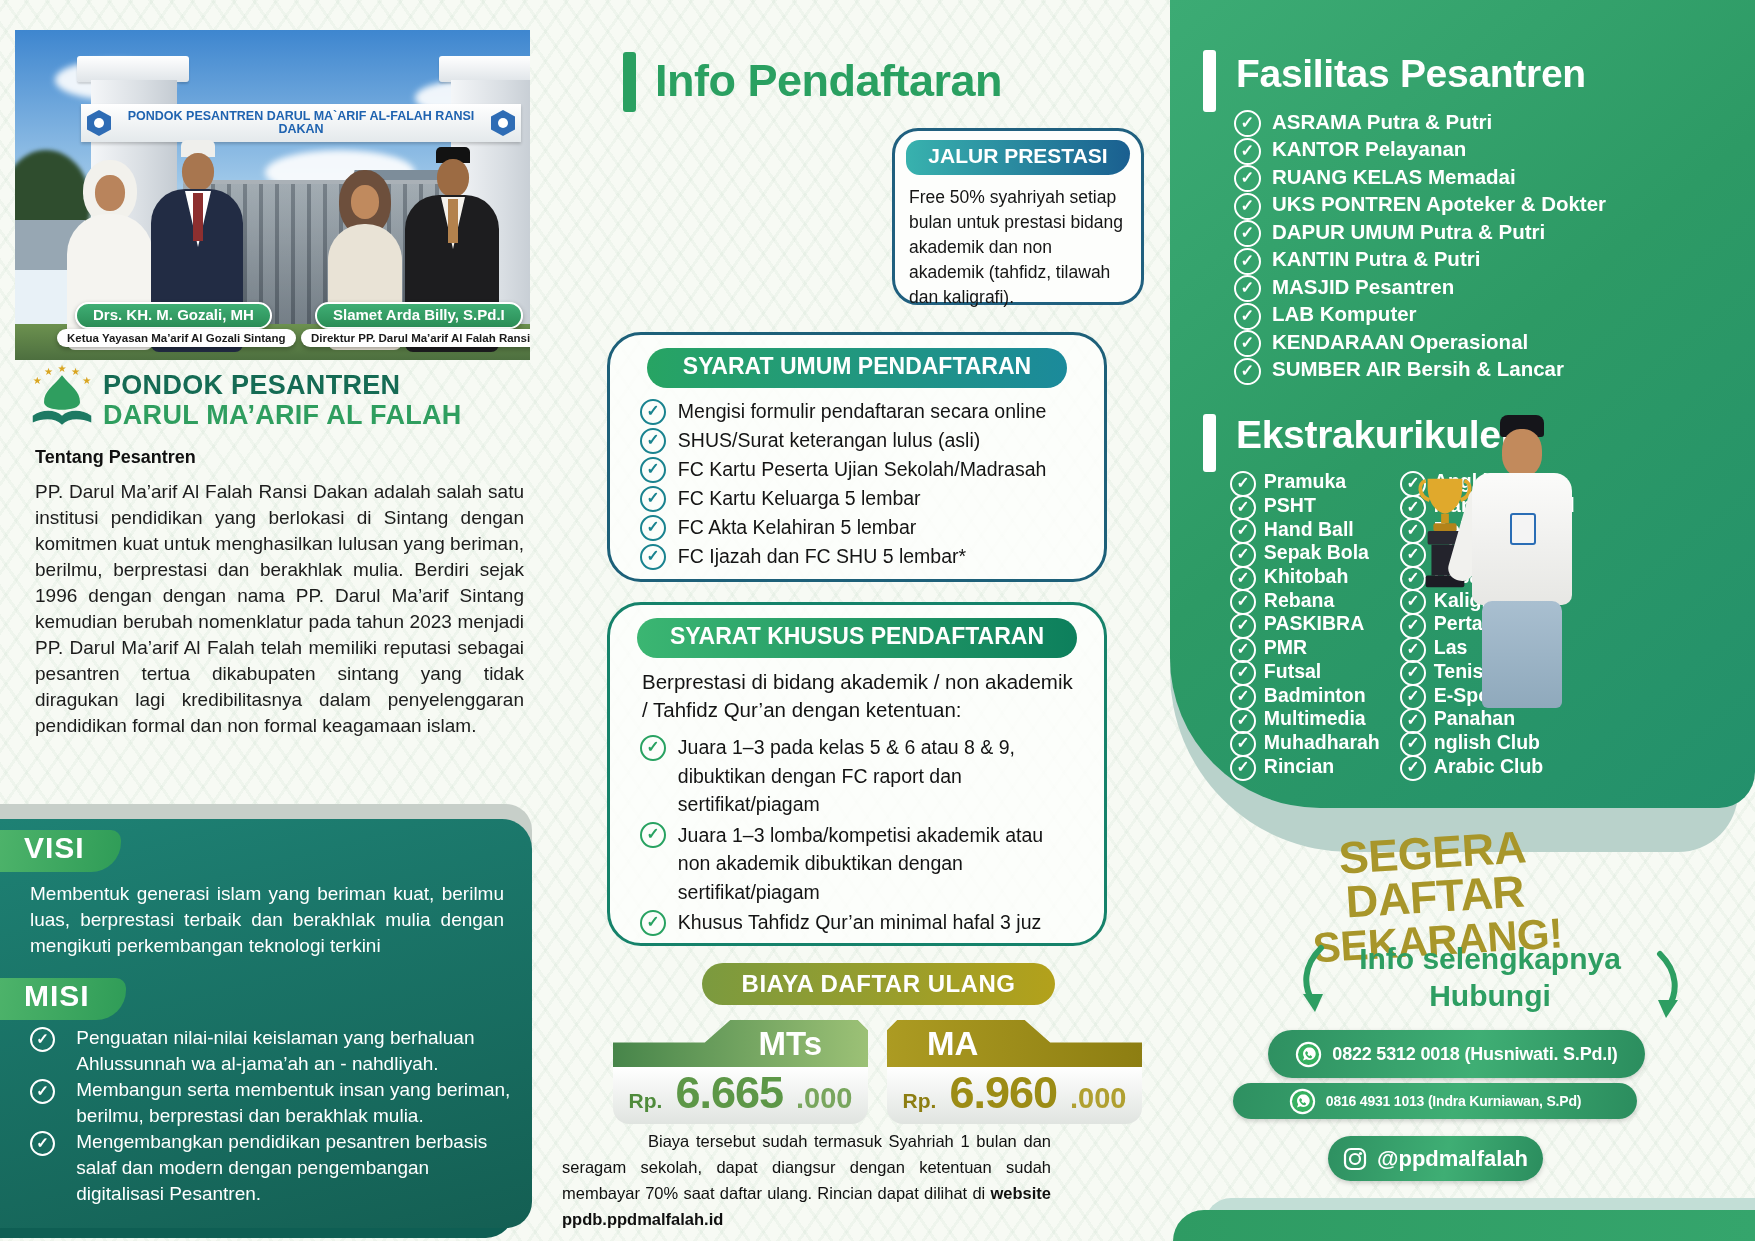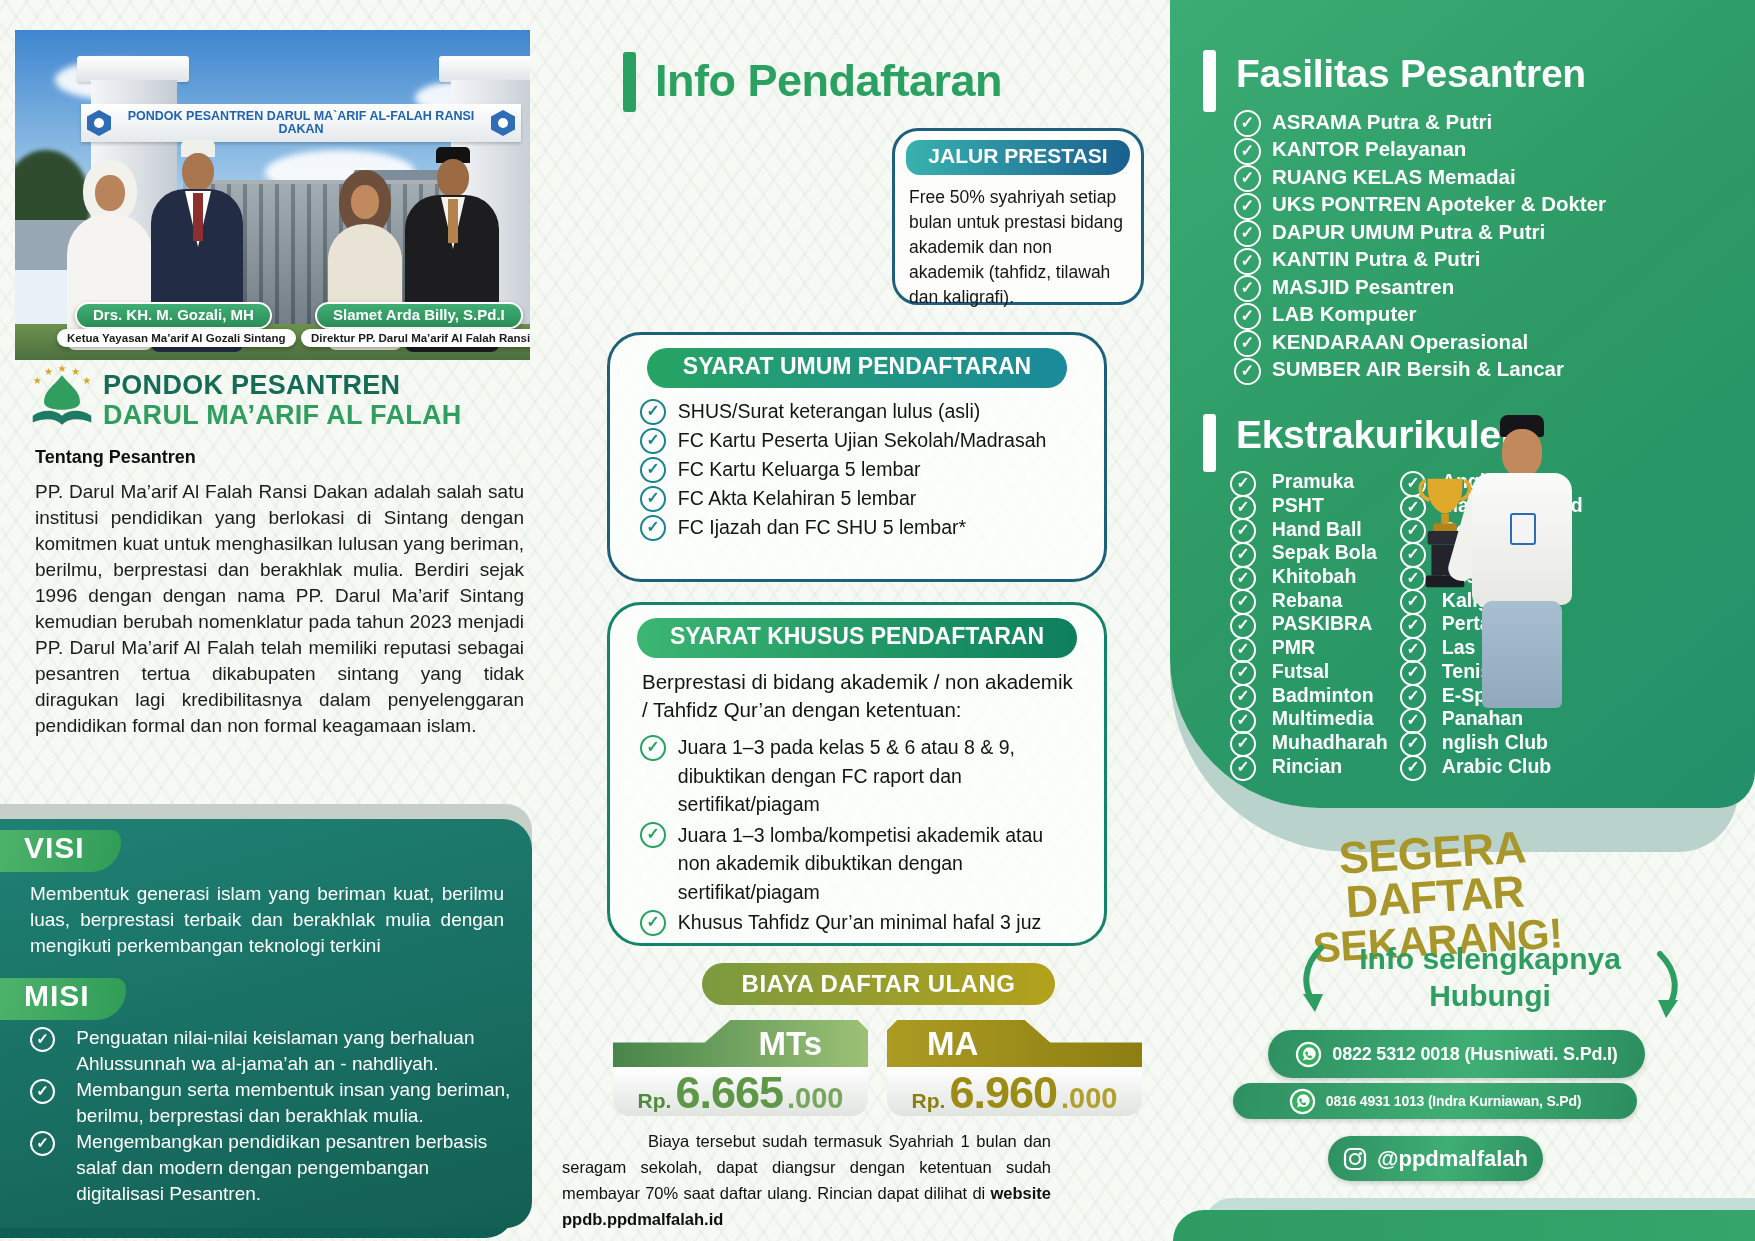--- a/index.html
+++ b/index.html
@@ -68,37 +68,37 @@
   .sk .chk{color:#28a261;}
   .sk-intro{margin:10px 22px 4px 32px;font-size:20.5px;line-height:28px;color:#141414;}
   .sk .srow{line-height:28.5px;margin-bottom:2px;}
   .biaya{left:702px;top:963px;width:353px;height:42px;border-radius:24px;background:linear-gradient(90deg,#7b9a3f,#b3a11b);color:#fff;font-weight:800;font-size:24px;display:flex;align-items:center;justify-content:center;letter-spacing:.5px;}
   .pgroup{position:absolute;width:255px;top:1020px;}
   .mts{left:613px;}
   .ma{left:887px;}
   .ptab{height:47px;color:#fff;font-weight:800;font-size:33px;display:flex;align-items:center;}
   .mts .ptab{background:linear-gradient(90deg,#47854a,#9cc176);clip-path:polygon(0 100%,0 48%,36% 48%,46% 0,96% 0,100% 22%,100% 100%);justify-content:flex-end;padding-right:46px;}
   .ma .ptab{background:linear-gradient(90deg,#ac9b22,#8d7e12);clip-path:polygon(0 22%,4% 0,54% 0,64% 48%,100% 48%,100% 100%,0 100%);justify-content:flex-start;padding-left:40px;}
-  .pbox{height:49px;background:linear-gradient(#ffffff,#e0e4e0);border-radius:0 0 16px 16px;display:flex;align-items:baseline;justify-content:center;gap:4px;padding-top:3px;box-sizing:border-box;}
+  .pbox{height:57px;background:linear-gradient(#ffffff,#e0e4e0);border-radius:0 0 16px 16px;display:flex;align-items:baseline;justify-content:center;gap:13px;padding-top:3px;box-sizing:border-box;}
   .rp{font-weight:800;font-size:21px;}
   .pmain{font-weight:800;font-size:45px;letter-spacing:-1px;line-height:45px;}
   .psuf{font-weight:800;font-size:29px;}
   .mts .rp{color:#4f8b3b}.mts .pmain{color:#5d9747}.mts .psuf{color:#79a65e}
   .ma .rp{color:#8d7e12}.ma .pmain{color:#9c8c15}.ma .psuf{color:#b0a030}
   .foot{left:562px;top:1128px;width:489px;font-size:16.5px;line-height:26px;text-align:justify;color:#101010;text-indent:86px;}
   .foot b{font-weight:800;}
   
   .panel-shadow{left:1170px;top:0;width:568px;height:852px;background:#b9d2cb;border-radius:0 0 60px 180px;}
   .panel{left:1170px;top:0;width:585px;height:808px;background:linear-gradient(140deg,#3cab74 0%,#2d9a65 48%,#23906c 100%);border-radius:0 0 36px 150px;}
   .pbar{position:absolute;width:13px;background:#fff;border-radius:3px;}
   .ptitle{position:absolute;color:#fff;font-weight:800;font-size:39px;letter-spacing:-.3px;}
   .flist{position:absolute;left:64px;top:108px;}
   .frow{display:flex;align-items:center;gap:11px;height:27.5px;color:#fff;font-weight:800;font-size:20.5px;}
   .ecol{position:absolute;top:470px;}
-  .erow{display:flex;align-items:center;gap:16px;height:23.7px;color:#fff;font-weight:800;font-size:19.5px;white-space:nowrap;}
+  .erow{display:flex;align-items:center;gap:8px;height:23.7px;color:#fff;font-weight:800;font-size:19.5px;white-space:nowrap;}
   
   .student{position:absolute;left:272px;top:415px;width:145px;height:293px;}
   .st-cap{position:absolute;left:58px;top:0;width:44px;height:22px;background:#15151a;border-radius:8px 8px 3px 3px;}
   .st-face{position:absolute;left:60px;top:14px;width:40px;height:48px;background:#c28a5c;border-radius:45%;}
   .st-shirt{position:absolute;left:30px;top:58px;width:100px;height:132px;background:linear-gradient(#fbfbfa,#e7e7e4);border-radius:18px 18px 10px 10px;}
   .st-id{position:absolute;left:68px;top:98px;width:22px;height:28px;background:#f4f4f4;border:2px solid #2a6db5;border-radius:3px;}
   .st-arm{position:absolute;left:16px;top:72px;width:26px;height:95px;background:#f1f1ee;border-radius:12px;transform:rotate(16deg);}
   .st-pants{position:absolute;left:40px;top:186px;width:80px;height:107px;background:linear-gradient(#a9bfd0,#8fa9bc);border-radius:10px 10px 6px 6px;}
   .st-trophy{position:absolute;left:-26px;top:56px;width:58px;height:124px;}
   
@@ -218,20 +218,24 @@
   <div class="jcard jp">
     <div class="jhead">JALUR PRESTASI</div>
     <div class="jbody">Free 50% syahriyah setiap bulan untuk prestasi bidang akademik dan non akademik (tahfidz, tilawah dan kaligrafi).</div>
   </div>
 
   <div class="scard su">
     <div class="shead">SYARAT UMUM PENDAFTARAN</div>
     <div class="slist">
       <div class="srow">
           <span class="chk"></span>
+          <span>Mengisi formulir pendaftaran secara online</span>
+        </div>
+      <div class="srow">
+          <span class="chk"></span>
           <span>SHUS/Surat keterangan lulus (asli)</span>
         </div>
       <div class="srow">
           <span class="chk"></span>
           <span>FC Kartu Peserta Ujian Sekolah/Madrasah</span>
         </div>
       <div class="srow">
           <span class="chk"></span>
           <span>FC Kartu Keluarga 5 lembar</span>
         </div>

